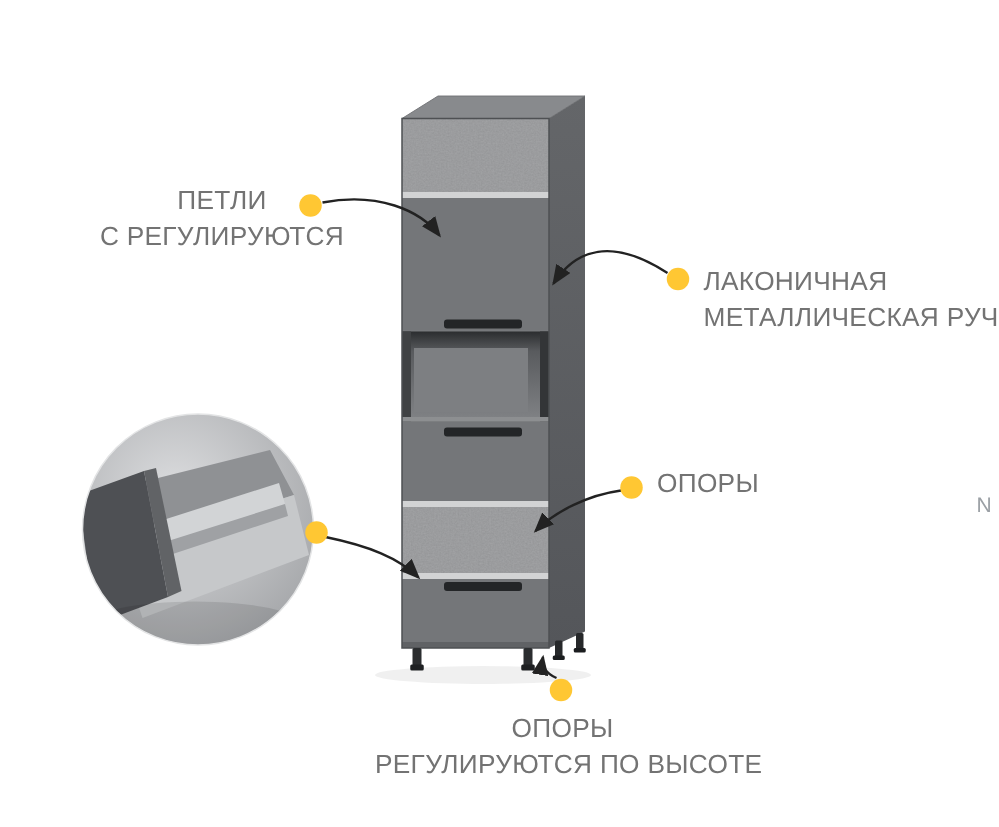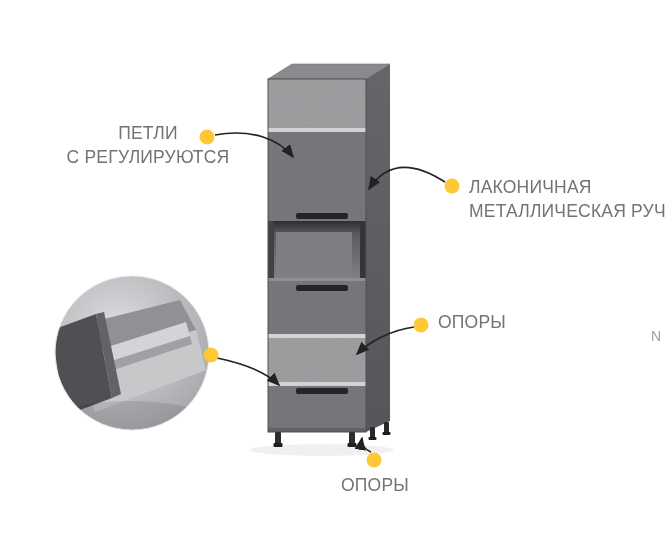--- a/index.html
+++ b/index.html
@@ -145,17 +145,18 @@
     <div>МЕТАЛЛИЧЕСКАЯ РУЧКА</div>
   </div>
 
   <div class="label left" style="left:438px;top:310px;width:160px">
     <div>ОПОРЫ</div>
   </div>
 
 
   <div class="label center" style="left:250px;top:473px;width:250px">
     <div>ОПОРЫ</div>
+    <div>РЕГУЛИРУЮТСЯ ПО ВЫСОТЕ</div>
   </div>
 
   <div class="watermark">N</div>
 
 </div>
 
 </body></html>

